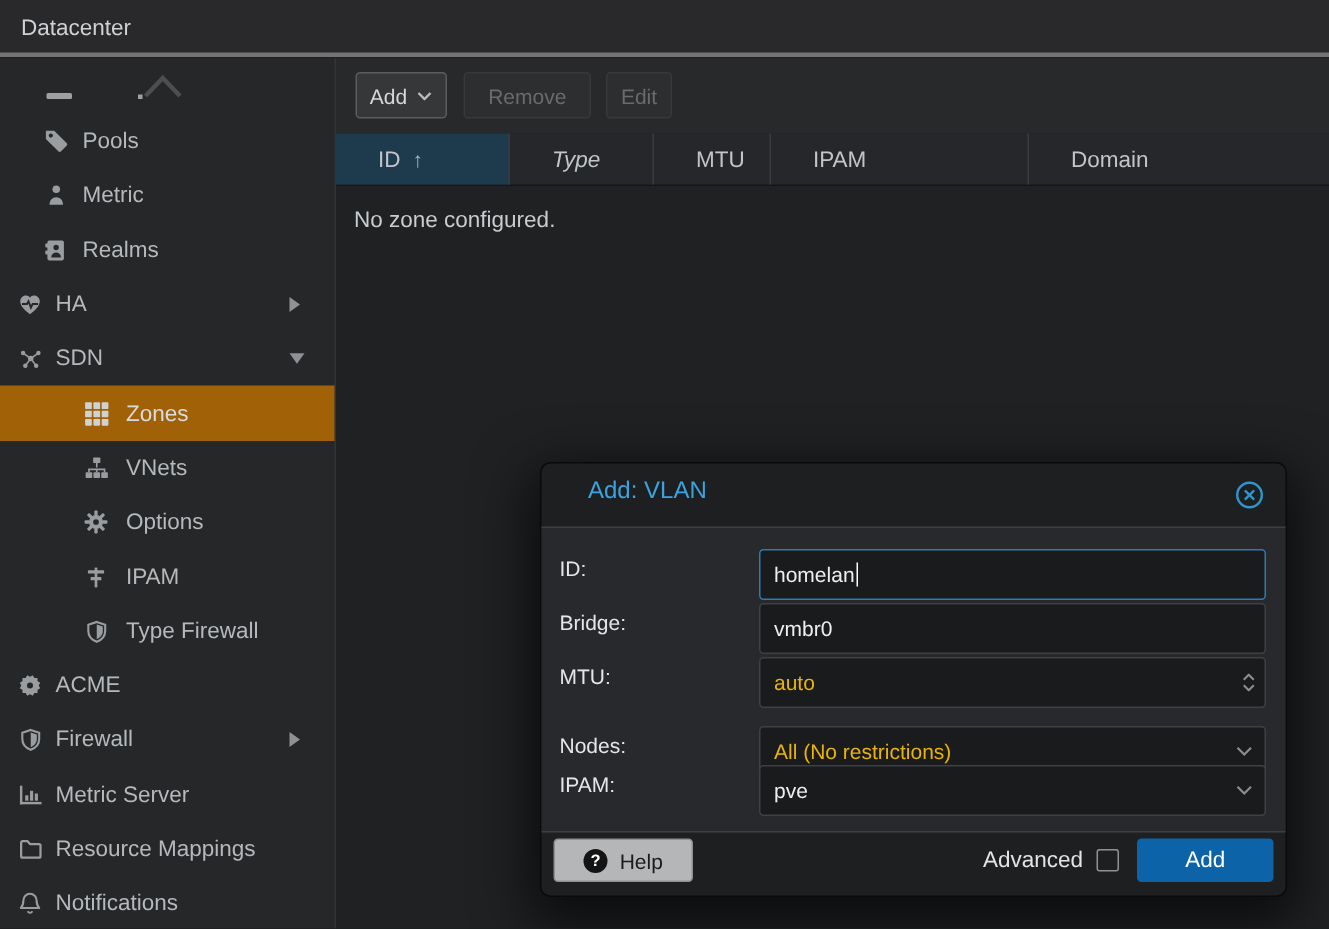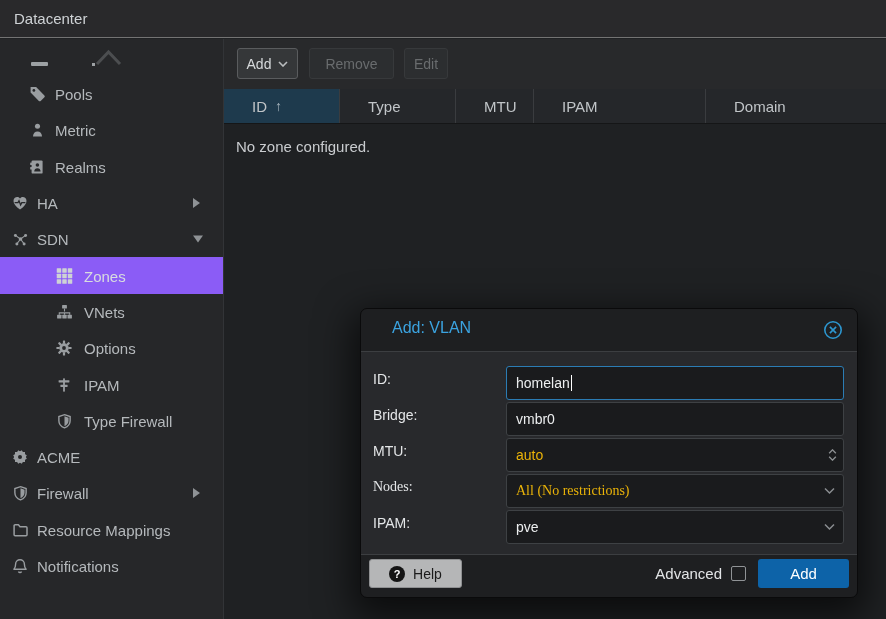--- a/index.html
+++ b/index.html
@@ -7,37 +7,37 @@
   body {
     position:relative;
     background:#1f2123;
     font-family:"Liberation Sans", sans-serif;
     color:#c4c8cb;
     -webkit-font-smoothing:antialiased;
   }
 
   
   .topbar { position:absolute; left:0; top:0; width:886px; height:38px;
-            background:#29292b; border-bottom:1px solid #737373; }
+            background:#29292b; border-bottom:3px solid #737373; }
   .topbar .title { position:absolute; left:14px; top:0; line-height:38px;
                    font-size:15px; color:#ced2d5; }
 
   
   .sidebar { position:absolute; left:0; top:39px; bottom:0; width:224px;
              background:#262729; border-right:1px solid #323437; }
   .srow { position:relative; height:36.3px; cursor:pointer; }
   .srow.partial { height:37px; }
   .srow .icn { position:absolute; top:50%; transform:translateY(-50%);
                width:20px; display:flex; justify-content:center; align-items:center; }
   .srow .lbl { position:absolute; top:50%; transform:translateY(-50%);
                font-size:15px; color:#b5b9bc; white-space:nowrap; }
   .srow.lvl0 .icn { left:10px; }  .srow.lvl0 .lbl { left:37px; }
   .srow.lvl1 .icn { left:27px; }  .srow.lvl1 .lbl { left:55px; }
   .srow.lvl2 .icn { left:54px; }  .srow.lvl2 .lbl { left:84px; }
-  .srow.selected { background:#8b5cf6;text-align:right; }
+  .srow.selected { background:#a16207;text-align:right; }
   .srow.selected .lbl { color:#d8dcdf; }
   .tri { position:absolute; top:50%; transform:translateY(-50%); width:0; height:0; }
   .tri.right { right:23px; border-left:7px solid #8e9295;
                border-top:5px solid transparent; border-bottom:5px solid transparent; }
   .tri.down  { right:20px; border-top:7px solid #8e9295;
                border-left:5px solid transparent; border-right:5px solid transparent; }
   
   .frag-dash { position:absolute; left:31px; top:23px; width:17px; height:4px;
                background:#9da1a4; border-radius:1px; }
   .frag-dot  { position:absolute; left:92px; top:24px; width:3px; height:3px; background:#9da1a4; }
@@ -55,21 +55,21 @@
   .btn-remove { left:85px;  width:85px; }
   .btn-edit   { left:180px; width:44px; }
 
   .thead { position:absolute; left:0; top:50px; right:0; height:35px;
            background:#25272a; display:flex; border-bottom:1px solid #151617;
            font-size:15px; color:#c1c5c8; }
   .th { display:flex; align-items:center; padding-left:28px;
         border-right:1px solid #3a3c3f; cursor:pointer; }
   .th.sorted { background:#1e3a4d; }
   .th .sort { margin-left:8px; color:#a9b6bf; font-size:14px; }
-  .th-id{width:116px;} .th-type{width:116px;} .th-mtu{width:78px;} .th-ipam{width:172px;}
+  .th-id{width:116px;} .th-type{width:96px;font-style:italic;} .th-mtu{width:78px;} .th-ipam{width:172px;}
   .th-domain{flex:1; border-right:none;}
   .empty-msg { position:absolute; left:12px; top:99px; font-size:15px; color:#c9cccf; }
 
   
   .dialog { position:absolute; left:360px; top:308px; width:498px; height:290px;
             background:#1e1f21; border:1px solid #0a0a0b; border-radius:7px;
             box-shadow:0 12px 36px 8px rgba(0,0,0,0.62); }
   .dlg-title { position:absolute; left:19px; top:10px; font-size:16px; color:#3ba3e0;margin-left:12px; }
   .dlg-close { position:absolute; right:12px; top:9px; width:24px; height:24px;
                display:flex; align-items:center; justify-content:center; cursor:pointer; }
@@ -279,20 +279,32 @@
     <span class="icn">
       <svg width="15" height="16" viewBox="0 0 16 16">
           <path d="M8 1.2 L14 3.2 V7.6 C14 11.5 11.4 14 8 15.3 C4.6 14 2 11.5 2 7.6 V3.2 Z" fill="none" stroke="#999da0" stroke-width="1.5"></path>
           <path d="M8 3 V13.5 C10.5 12.3 12.3 10.3 12.3 7.6 V4.4 Z" fill="#999da0"></path>
         </svg>
     </span>
     <span class="lbl">Firewall</span>
     <span class="tri right"></span>
   </div>
 
+  <div class="srow lvl0">
+    <span class="icn">
+      <svg width="17" height="16" viewBox="0 0 16 16" fill="#999da0">
+          <rect x="0.8" y="1.8" width="1.6" height="12.4"></rect>
+          <rect x="0.8" y="12.6" width="14.4" height="1.6"></rect>
+          <rect x="4.3" y="8.2" width="2.1" height="3.6"></rect>
+          <rect x="7.5" y="5.2" width="2.1" height="6.6"></rect>
+          <rect x="10.7" y="7" width="2.1" height="4.8"></rect>
+        </svg>
+    </span>
+    <span class="lbl">Metric Server</span>
+  </div>
 
   <div class="srow lvl0">
     <span class="icn">
       <svg width="17" height="16" viewBox="0 0 16 16">
           <path d="M1.6 12.8 V3.8 a1 1 0 0 1 1-1 h3.3 l1.6 1.9 h6 a1 1 0 0 1 1 1 v7.1 a1 1 0 0 1 -1 1 h-10.9 a1 1 0 0 1 -1-1 z" fill="none" stroke="#999da0" stroke-width="1.5" stroke-linejoin="round"></path>
         </svg>
     </span>
     <span class="lbl">Resource Mappings</span>
   </div>
 
@@ -383,21 +395,21 @@
           <svg width="9" height="5" viewBox="0 0 10 6">
               <polyline points="1,5 5,1 9,5" fill="none" stroke="currentColor" stroke-width="1.6"></polyline>
             </svg>
           <svg width="9" height="5" viewBox="0 0 10 6">
               <polyline points="1,1 5,5 9,1" fill="none" stroke="currentColor" stroke-width="1.6"></polyline>
             </svg>
         </span>
       </div>
     </div>
 
-    <div class="frow" style="top:122px;font-family:Liberation Serif, serif;">
+    <div class="frow" style="top:132px;">
       <span class="flabel">Nodes:</span>
       <div class="field">
         <span class="ph">All (No restrictions)</span>
         <span class="dd-arrow">
           <svg width="11" height="7" viewBox="0 0 11 7">
               <polyline points="1,1 5.5,5.5 10,1" fill="none" stroke="currentColor" stroke-width="1.5"></polyline>
             </svg>
         </span>
       </div>
     </div>

